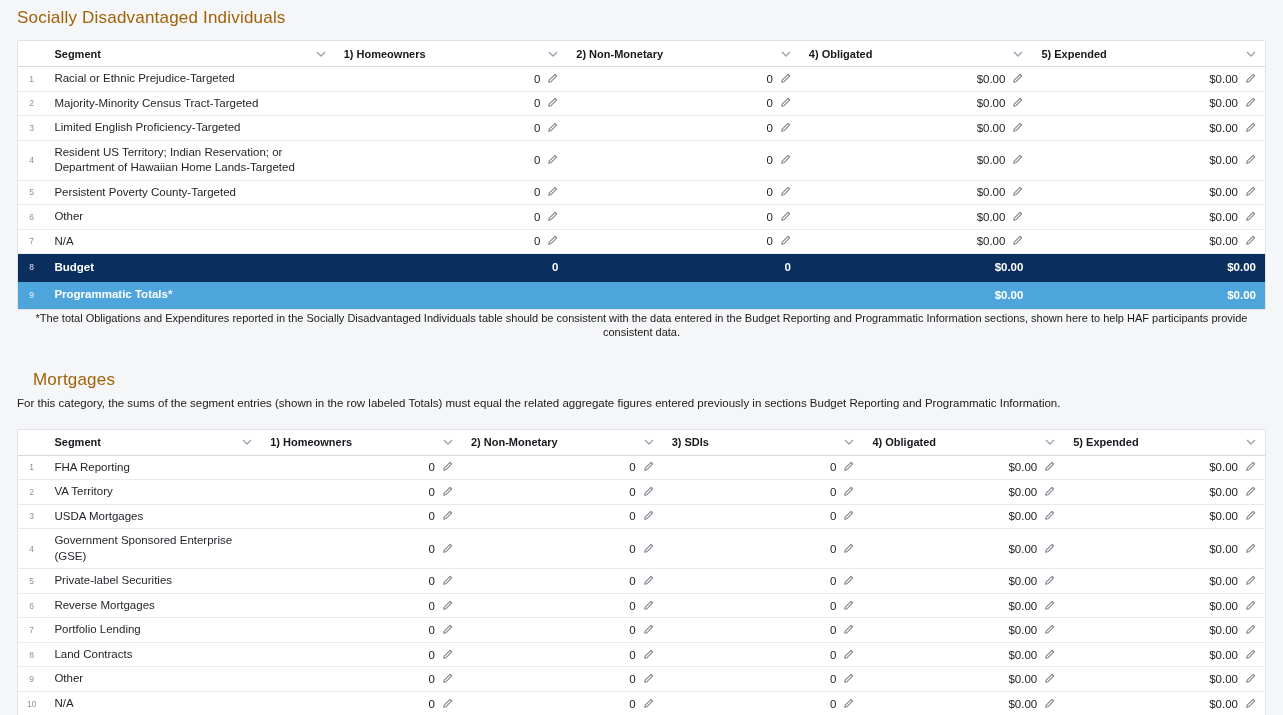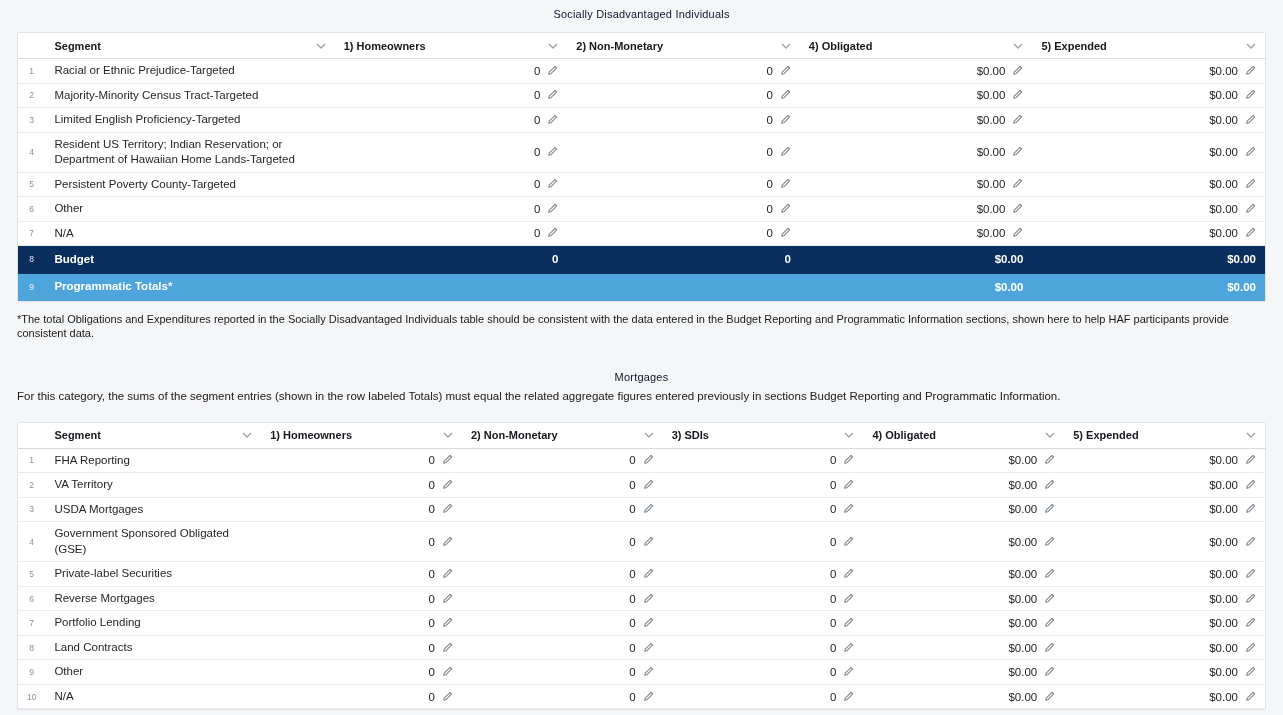--- a/index.html
+++ b/index.html
@@ -1,40 +1,40 @@
 <!DOCTYPE html>
 <html style="--totals-bg: #0a2f5f; --prog-bg: #4da5dc;"><head>
 <meta charset="utf-8">
 <style>
   *{box-sizing:border-box;margin:0;padding:0;}
   html,body{background:#f5f6f8;}
   body{font-family:"Liberation Sans",sans-serif;color:#1d1d1f;}
   .page{padding:6px 17px 14px;}
-  .section-title{font-size:11px;font-weight:400;color:#0f172a;letter-spacing:.2px;text-align:center;}
+  .section-title{font-size:17px;font-weight:400;color:#a16207;letter-spacing:.2px;}
   .title-sdi{margin:2px 0 12px;}
   .title-mort{margin:30px 16px 0;}
   .intro{font-size:11.5px;color:#202020;margin:6px 0 18px;line-height:1.3;}
   .table-wrap{background:#fff;border:1px solid #e0e4e9;border-radius:2px;overflow:hidden;}
   table{width:100%;border-collapse:collapse;table-layout:fixed;}
   th,td{font-size:11.5px;padding:4px 9px;border-bottom:1px solid #e9ebee;vertical-align:middle;}
   thead th{font-size:11px;font-weight:700;color:#15181c;border-bottom:1px solid #d7dbe0;padding:6px 9px;background:#fff;}
   .th-inner{display:flex;justify-content:space-between;align-items:center;gap:4px;min-height:13px;}
   .chev{display:inline-flex;align-items:center;flex:0 0 auto;}
   .num-col{text-align:center;color:#8a919b;font-size:8.5px;padding-left:2px;padding-right:2px;}
   .seg-col{color:#23262b;line-height:1.35;}
   .val-col{text-align:right;white-space:nowrap;}
   .val{display:inline-block;}
   .edit-btn{background:none;border:0;padding:0;margin-left:7px;cursor:pointer;vertical-align:-1px;line-height:0;}
   .row-totals{background:var(--totals-bg,#0a2f5f);}
   .row-totals td{color:#ffffff;font-weight:700;border-bottom:1px solid var(--totals-bg,#0a2f5f);padding-top:5.5px;padding-bottom:5.5px;}
   .row-totals .num-col{color:#dfe6ee;font-weight:400;}
   .row-prog{background:var(--prog-bg,#4da5dc);}
   .row-prog td{color:#ffffff;font-weight:700;border-bottom:1px solid var(--prog-bg,#4da5dc);padding-top:5.5px;padding-bottom:5.5px;}
   .row-prog .num-col{color:#eaf4fb;font-weight:400;}
-  .footnote{font-size:11px;color:#191919;margin-top:10px;line-height:1.3;}
+  .footnote{font-size:11px;color:#191919;margin-top:1px;line-height:1.3;text-align:center;}
   
   .cols-5 .c-num{width:2.2%}
   .cols-5 .c-seg{width:23.2%}
   .cols-5 .c-val{width:18.65%}
   .cols-6 .c-num{width:2.2%}
   .cols-6 .c-seg{width:17.3%}
   .cols-6 .c-val{width:16.1%}
 </style>
 </head>
 <body>
@@ -375,21 +375,21 @@
                   </svg></button></td>
               <td class="val-col"><span class="val">$0.00</span><button class="edit-btn"><svg width="11" height="11" viewBox="0 0 16 16">
                     <path d="M11.8 1.9l2.3 2.3L5.5 12.8l-3 .7.7-3z" fill="none" stroke="#7a828c" stroke-width="1.5" stroke-linejoin="round"></path>
                   </svg></button></td>
               <td class="val-col"><span class="val">$0.00</span><button class="edit-btn"><svg width="11" height="11" viewBox="0 0 16 16">
                     <path d="M11.8 1.9l2.3 2.3L5.5 12.8l-3 .7.7-3z" fill="none" stroke="#7a828c" stroke-width="1.5" stroke-linejoin="round"></path>
                   </svg></button></td>
             </tr>
             <tr>
               <td class="num-col">4</td>
-              <td class="seg-col">Government Sponsored Obligated (GSE)</td>
+              <td class="seg-col">Government Sponsored Enterprise (GSE)</td>
               <td class="val-col"><span class="val">0</span><button class="edit-btn"><svg width="11" height="11" viewBox="0 0 16 16">
                     <path d="M11.8 1.9l2.3 2.3L5.5 12.8l-3 .7.7-3z" fill="none" stroke="#7a828c" stroke-width="1.5" stroke-linejoin="round"></path>
                   </svg></button></td>
               <td class="val-col"><span class="val">0</span><button class="edit-btn"><svg width="11" height="11" viewBox="0 0 16 16">
                     <path d="M11.8 1.9l2.3 2.3L5.5 12.8l-3 .7.7-3z" fill="none" stroke="#7a828c" stroke-width="1.5" stroke-linejoin="round"></path>
                   </svg></button></td>
               <td class="val-col"><span class="val">0</span><button class="edit-btn"><svg width="11" height="11" viewBox="0 0 16 16">
                     <path d="M11.8 1.9l2.3 2.3L5.5 12.8l-3 .7.7-3z" fill="none" stroke="#7a828c" stroke-width="1.5" stroke-linejoin="round"></path>
                   </svg></button></td>
               <td class="val-col"><span class="val">$0.00</span><button class="edit-btn"><svg width="11" height="11" viewBox="0 0 16 16">

